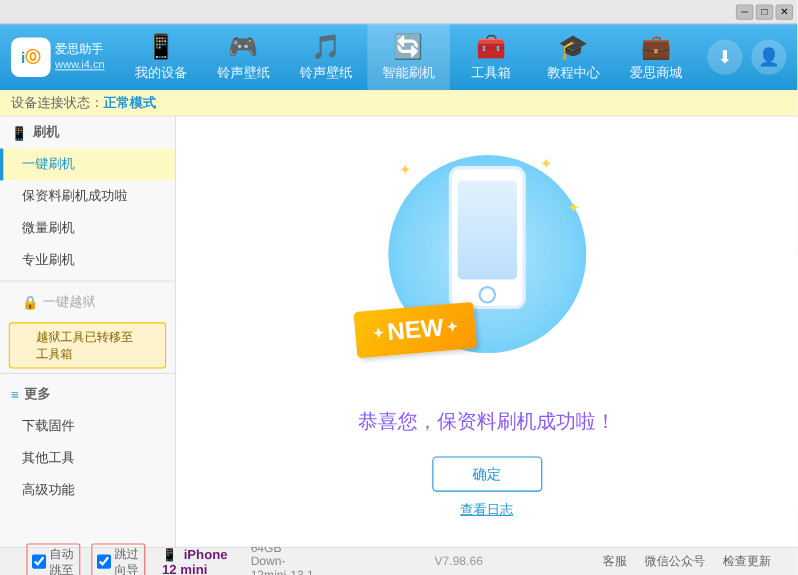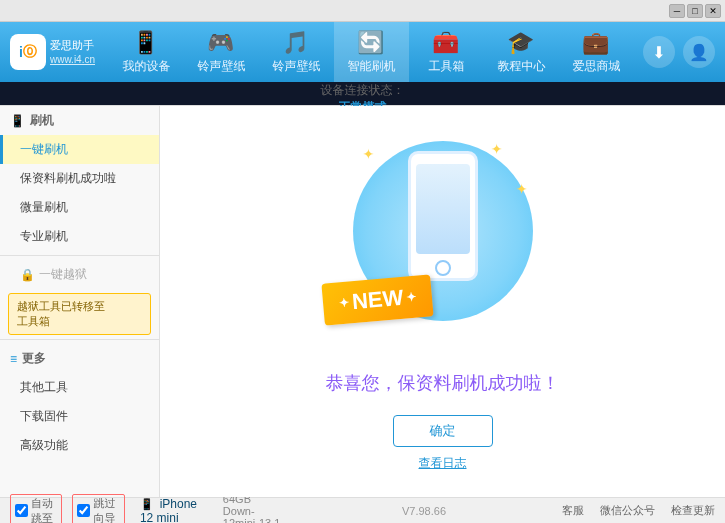--- a/index.html
+++ b/index.html
@@ -116,28 +116,27 @@
 
     
     .main-container {
       display: flex;
       height: calc(523px - 22px - 60px - 24px - 26px);
     }
 
     
     .status-bar {
       height: 24px;
-      background: #0f172a;
+      background: #fef9c3;
       border-bottom: 1px solid #ddd;
       display: flex;
       align-items: center;
       padding: 0 10px;
       font-size: 12px;
       color: #666;
-      flex-direction: column;
     }
     .status-normal {
       color: #2196d6;
       font-weight: bold;
     }
 
     
     .sidebar {
       width: 160px;
       background: #f8f8f8;
@@ -175,21 +174,21 @@
       font-size: 12px;
       display: flex;
       align-items: center;
       gap: 4px;
     }
     .sidebar-warning-box {
       margin: 4px 8px;
       background: #fff3cd;
       border: 1px solid #ffc107;
       border-radius: 3px;
-      padding: 5px 8px;
+      padding: 5px 24px;
       font-size: 11px;
       color: #856404;
     }
     .sidebar-divider {
       height: 1px;
       background: #e0e0e0;
       margin: 4px 0;
     }
 
     
@@ -322,21 +321,21 @@
       text-decoration: underline;
     }
 
     
     .bottom-bar {
       height: 26px;
       background: #f0f0f0;
       border-top: 1px solid #ddd;
       display: flex;
       align-items: center;
-      padding: 0 10px;
+      padding: 0 24px;
       font-size: 11px;
       color: #666;
     }
     .bottom-left {
       display: flex;
       align-items: center;
       gap: 10px;
       flex: 1;
     }
     .checkbox-label {
@@ -348,22 +347,22 @@
       border-radius: 2px;
       cursor: pointer;
     }
     .checkbox-label input {
       margin: 0;
     }
     .device-info {
       margin-left: 5px;
     }
     .device-name {
-      color: #0c4a6e;
-      font-weight: normal;
+      color: #701a75;
+      font-weight: bold;
       font-size: 12px;
     }
     .device-detail {
       color: #888;
       font-size: 11px;
     }
     .bottom-center {
       flex: 1;
       display: flex;
       justify-content: center;
@@ -475,24 +474,24 @@
       <span>越狱工具已转移至<br>工具箱</span>
     </div>
 
     <div class="sidebar-divider"></div>
 
     <div class="sidebar-section-title">
       <span class="icon">≡</span>
       <span>更多</span>
     </div>
     <div class="sidebar-item">
+      <span>下载固件</span>
+    </div>
+    <div class="sidebar-item">
       <span>其他工具</span>
-    </div>
-    <div class="sidebar-item">
-      <span>下载固件</span>
     </div>
     <div class="sidebar-item">
       <span>高级功能</span>
     </div>
   </div>
 
   <div class="content-area">
 
     <div class="success-illustration">
 

